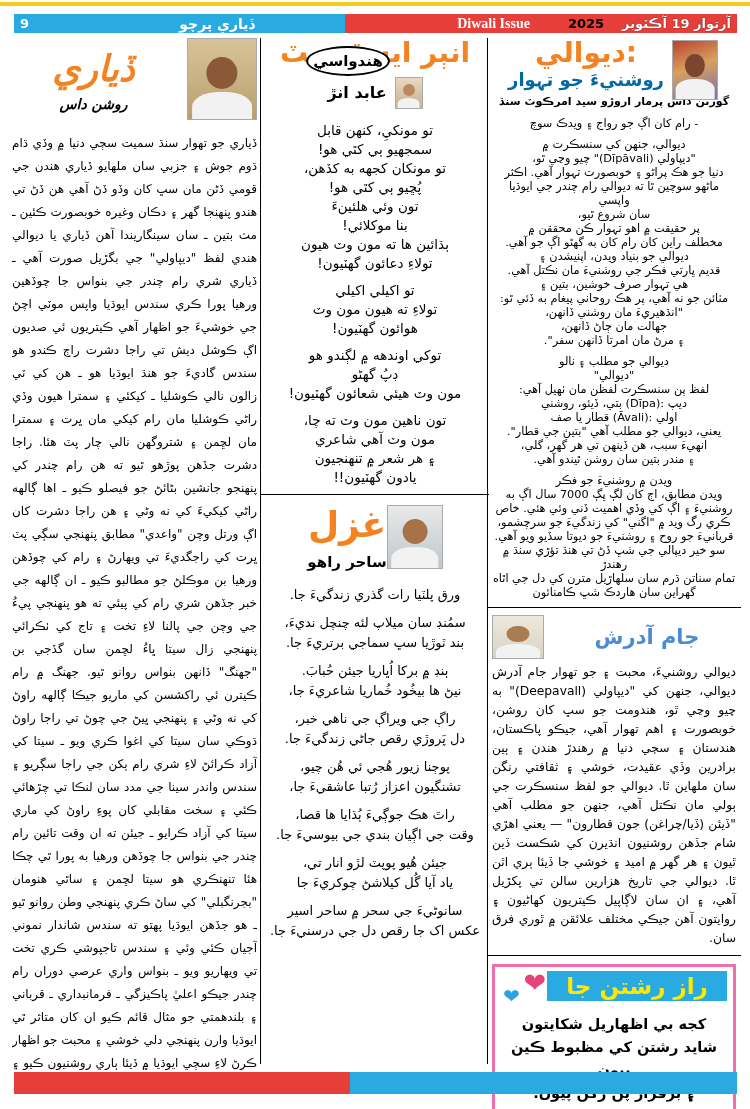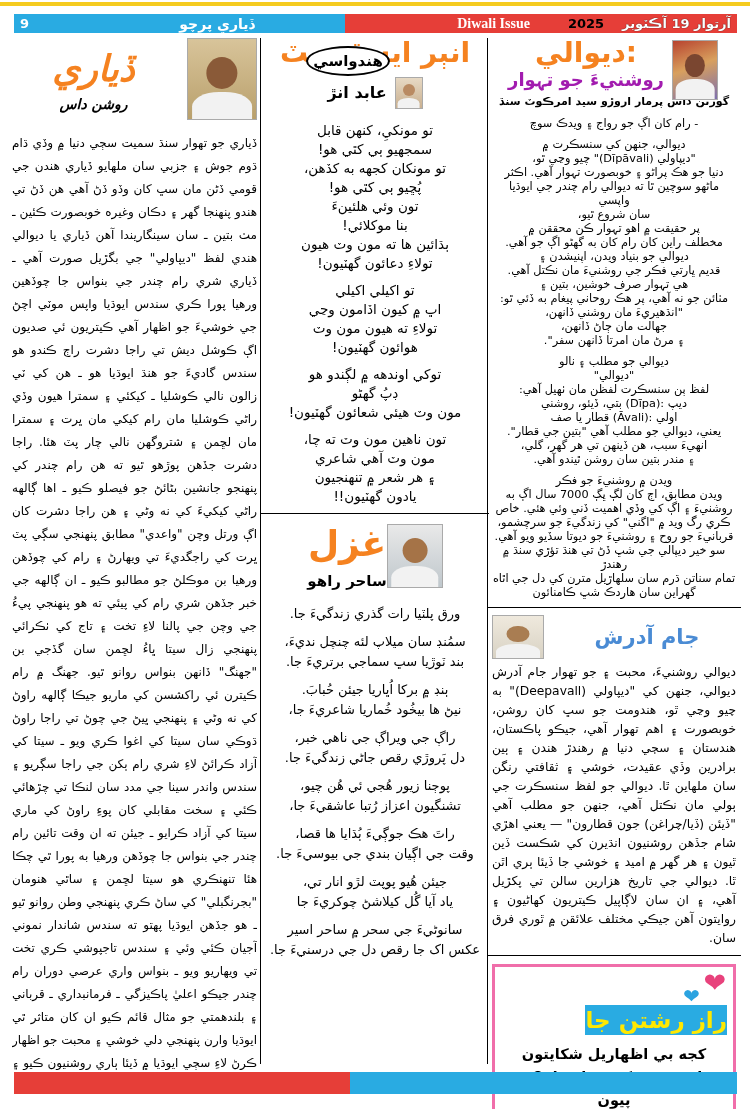--- a/index.html
+++ b/index.html
@@ -25,21 +25,21 @@
   .vline{position:absolute;top:38px;height:1026px;width:1px;background:#000;}
   .v1{left:260px;}  .v2{left:487px;}
   .hline{border:none;border-top:1.5px solid #000;margin:7px -5px;}
 
   
   .col{position:absolute;top:38px;}
   .col-left{left:12px;width:245px;height:1032px;overflow:hidden;}
   .col-mid{left:266px;width:218px;}
   .col-right{left:492px;width:244px;}
   .orange-title{color:#F58220;font-weight:bold;}
-  .blue-title{color:#a21caf;font-weight:bold;}
+  .blue-title{color:#0369a1;font-weight:bold;}
   .photo{position:relative;overflow:hidden;background:#cfc6b4;border:1px solid #aaa;flex:0 0 auto;}
   .photo::before{content:"";position:absolute;left:50%;top:22%;width:46%;height:40%;
                  transform:translateX(-50%);background:var(--skin,#9a6a4a);border-radius:50%;}
   .photo::after{content:"";position:absolute;left:50%;bottom:-6%;width:88%;height:40%;
                 transform:translateX(-50%);background:var(--shirt,#f2f2f2);border-radius:45% 45% 0 0;}
   .photo-turban{--skin:#7a4630;background:linear-gradient(160deg,#b8432f 0%,#d8a05e 45%,#7d6fae 100%);}
   .photo-roshan{--skin:#8a5a38;background:linear-gradient(180deg,#d8c49a 0%,#b9a06c 100%);}
   .photo-abid{--skin:#b98a62;background:linear-gradient(180deg,#e7d9c4 0%,#c9b090 100%);}
   .photo-sahir{--skin:#a57347;background:linear-gradient(180deg,#e9e9e9 0%,#bfc7cc 100%);}
   .photo-jam{--skin:#a97d52;background:linear-gradient(180deg,#efe9dd 0%,#d8d2c4 100%);}
@@ -79,21 +79,21 @@
   .r-byline{font-weight:bold;font-size:11px;text-align:center;direction:rtl;margin-top:5px;}
   .r-lines{direction:rtl;text-align:center;font-size:11.3px;line-height:14px;margin-top:9px;}
   .r-lines .gap{height:7px;line-height:7px;}
   .jam-head{display:flex;align-items:center;gap:14px;margin-top:2px;}
   .ph-jam{width:50px;height:42px;}
   .jam-title{font-size:21px;flex:1;text-align:center;color:#4A8BD4;font-weight:bold;direction:rtl;}
   .jam-body{direction:rtl;text-align:justify;font-size:12.3px;line-height:19px;margin-top:4px;}
 
   
   .raaz{border:3px solid #F06EAA;margin-top:8px;padding:4px 6px 6px;}
-  .raaz-bannerrow{display:flex;align-items:flex-end;flex-direction:column;}
+  .raaz-bannerrow{display:flex;align-items:flex-start;}
   .hearts{position:relative;width:46px;height:34px;background:#fff;flex:0 0 auto;}
   .hearts::before{content:"❤";position:absolute;right:1px;top:-4px;font-size:27px;color:#E8427C;}
   .hearts::after{content:"❤";position:absolute;left:2px;bottom:-3px;font-size:20px;color:#2BA3E0;}
   .raaz-banner{flex:1;background:#29ABE2;color:#FFE800;font-weight:bold;font-size:23px;
                text-align:center;direction:rtl;letter-spacing:6px;padding:2px 0;}
   .raaz-lines{direction:rtl;text-align:center;font-weight:bold;font-size:14.5px;line-height:23px;margin-top:8px;}
 
   
   .f-red{position:absolute;left:14px;top:1072px;width:336px;height:22px;background:#E63E38;}
   .f-blue{position:absolute;left:350px;top:1072px;width:387px;height:22px;background:#29ABE2;}
@@ -149,21 +149,20 @@
         <div class="pline">تو مونکيِ، کنهن قابل</div>
         <div class="pline">سمجهيو ٻي کٿي هو!</div>
         <div class="pline">تو مونکان کجهه به کڏهن،</div>
         <div class="pline">پُڇيو ٻي کٿي هو!</div>
         <div class="pline">تون وئي هلئينءَ</div>
         <div class="pline">بنا موکلائي!</div>
         <div class="pline">ٻڌائين ها ته مون وٽ هيون</div>
         <div class="pline">تولاءِ دعائون گهٽيون!</div>
         <div class="pline gap">&nbsp;</div>
         <div class="pline">تو اکيلي اکيلي</div>
-        <div class="pline">اڀ ۾ کيون اڏامون وڃي</div>
         <div class="pline">تولاءِ ته هيون مون وٽ</div>
         <div class="pline">هوائون گهٽيون!</div>
         <div class="pline gap">&nbsp;</div>
         <div class="pline">توکي اوندهه ۾ لڳندو هو</div>
         <div class="pline">ڊپُ گهڻو</div>
         <div class="pline">مون وٽ هيئي شعائون گهٽيون!</div>
         <div class="pline gap">&nbsp;</div>
         <div class="pline">تون ناهين مون وٽ ته چا،</div>
         <div class="pline">مون وٽ آهي شاعري</div>
         <div class="pline">۽ هر شعر ۾ تنهنجيون</div>

